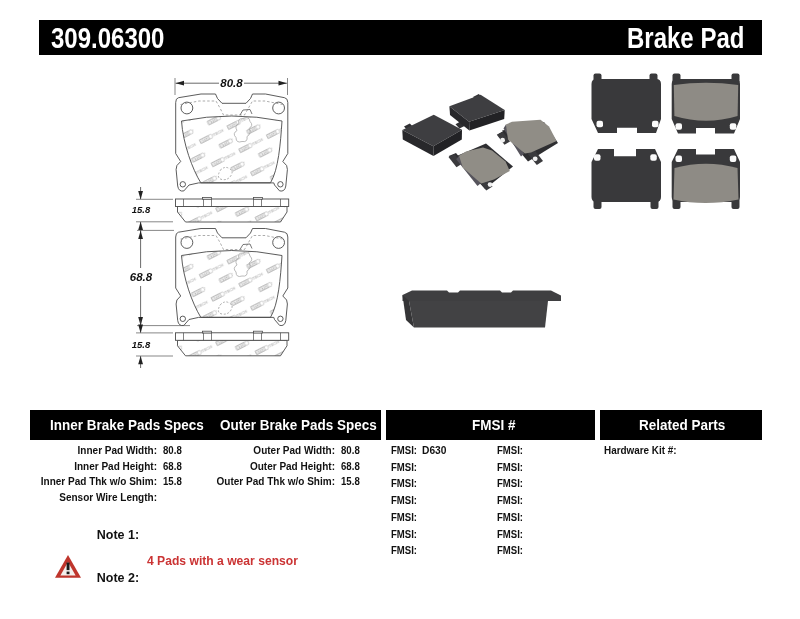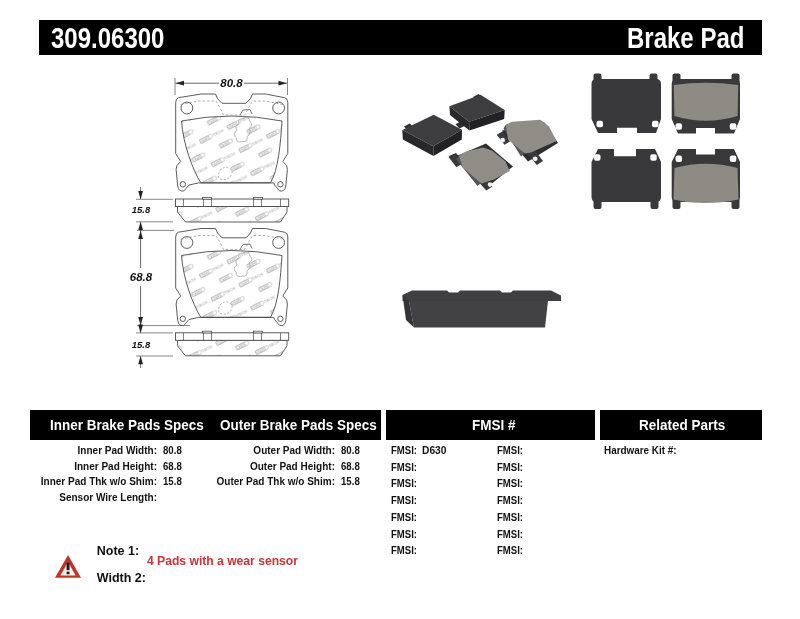--- a/index.html
+++ b/index.html
@@ -214,15 +214,15 @@
   <div class="lbl fm" style="left:497px;top:444px">FMSI:</div>
   <div class="lbl fm" style="left:497px;top:460.7px">FMSI:</div>
   <div class="lbl fm" style="left:497px;top:477.4px">FMSI:</div>
   <div class="lbl fm" style="left:497px;top:494.1px">FMSI:</div>
   <div class="lbl fm" style="left:497px;top:510.8px">FMSI:</div>
   <div class="lbl fm" style="left:497px;top:527.5px">FMSI:</div>
   <div class="lbl fm" style="left:497px;top:544.2px">FMSI:</div>
 
   <div class="lbl" style="left:604px;top:444px;transform:scaleX(0.9);transform-origin:left center">Hardware Kit #:</div>
 
-  <div class="lbl" style="left:96.8px;top:544px;font-size:12.5px">Note 1:</div>
+  <div class="lbl" style="left:96.8px;top:528px;font-size:12.5px">Note 1:</div>
   <div class="lbl" style="left:147.4px;top:554px;font-size:12.5px;color:#cb3434;transform:scaleX(0.97);transform-origin:left center">4 Pads with a wear sensor</div>
-  <div class="lbl" style="left:96.8px;top:571px;font-size:12.5px">Width 2:</div>
+  <div class="lbl" style="left:96.8px;top:571px;font-size:12.5px">Note 2:</div>
 
 </body></html>

